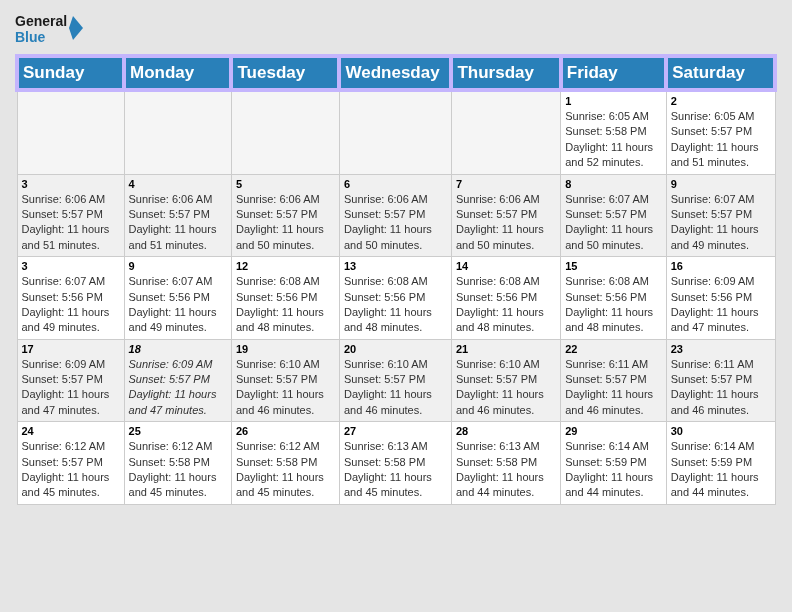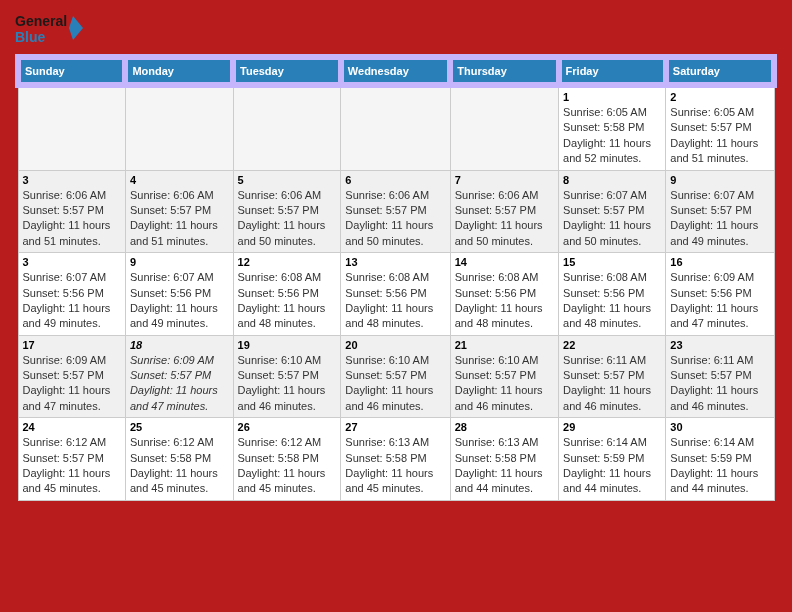--- a/index.html
+++ b/index.html
@@ -6,21 +6,21 @@
     body {
       font-family: Arial, sans-serif;
       background: #fff;
       width: 792px;
       min-height: 612px;
       padding: 0;
     }
     .page {
       width: 792px;
       min-height: 612px;
-      background: #b91c1c;
+      background: #e5e5e5;
       padding: 10px 15px 10px 15px;
     }
     .header {
       display: flex;
       justify-content: space-between;
       align-items: flex-start;
       margin-bottom: 8px;
     }
     .logo {
       display: flex;
@@ -43,22 +43,22 @@
       width: 100%;
       border-collapse: collapse;
       font-size: 10.5px;
     }
     .calendar th {
       background: #2980b9;
       color: #fff;
       padding: 5px 4px;
       text-align: left;
       font-weight: bold;
-      font-size: 11px;
-      border: 6px solid #c4b5fd;
+      font-size: 17px;
+      border: 4px solid #c4b5fd;
     }
     .calendar td {
       border: 1px solid #ccc;
       vertical-align: top;
       padding: 3px 4px;
       width: 113px;
       min-height: 70px;
       background: #fff;
     }
     .calendar td.empty {

